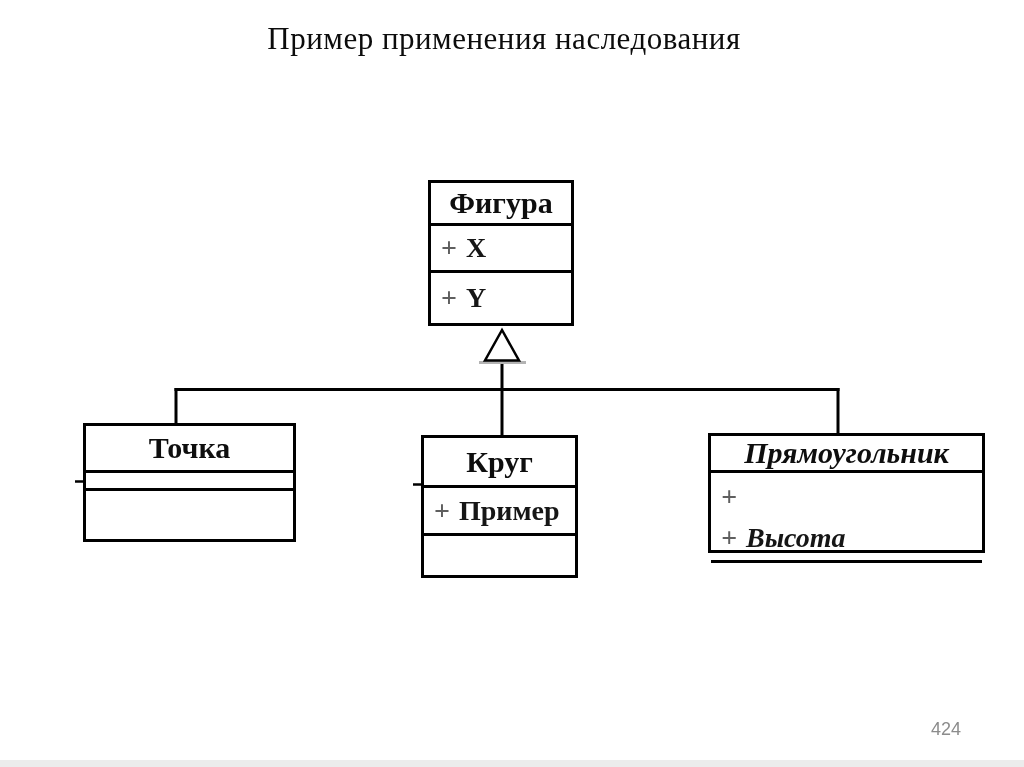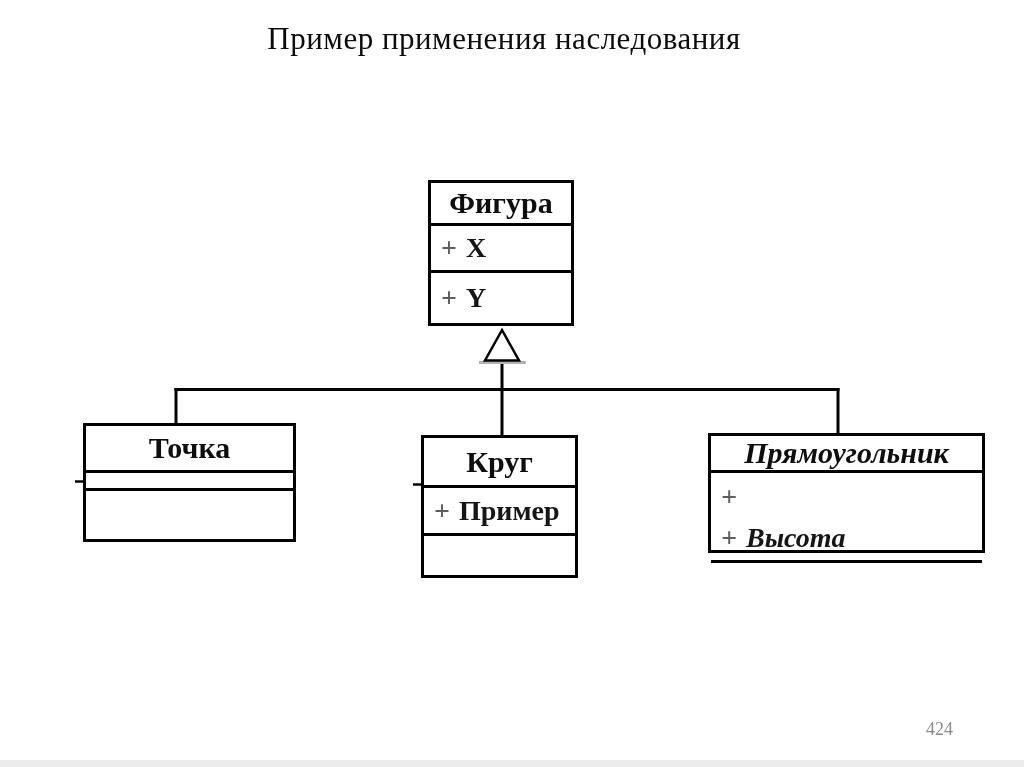--- a/index.html
+++ b/index.html
@@ -75,22 +75,22 @@
   .box-krug .row-radius { height: 48px; }
   
   .box-rect     { left: 708px; top: 433px; width: 277px; height: 120px; font-style: italic; }
   .box-rect .uml-header { height: 42px; }
   .box-rect .attrs { padding-top: 3px; padding-bottom: 2px; }
   .box-rect .attr-row { height: 41px; }
   .box-rect .row-thin { height: 16px; }
   .page-number {
     position: absolute;
     top: 719px;
-    right: 71px;
-    font-family: Liberation Serif, serif;
+    right: 63px;
+    font-family: Liberation Sans, sans-serif;
     font-size: 18px;
     color: #8c8c8c;
   }
   .footer-strip {
     position: absolute;
     left: 0; bottom: 0;
     width: 100%; height: 7px;
     background: #ececec;
   }
 </style>

